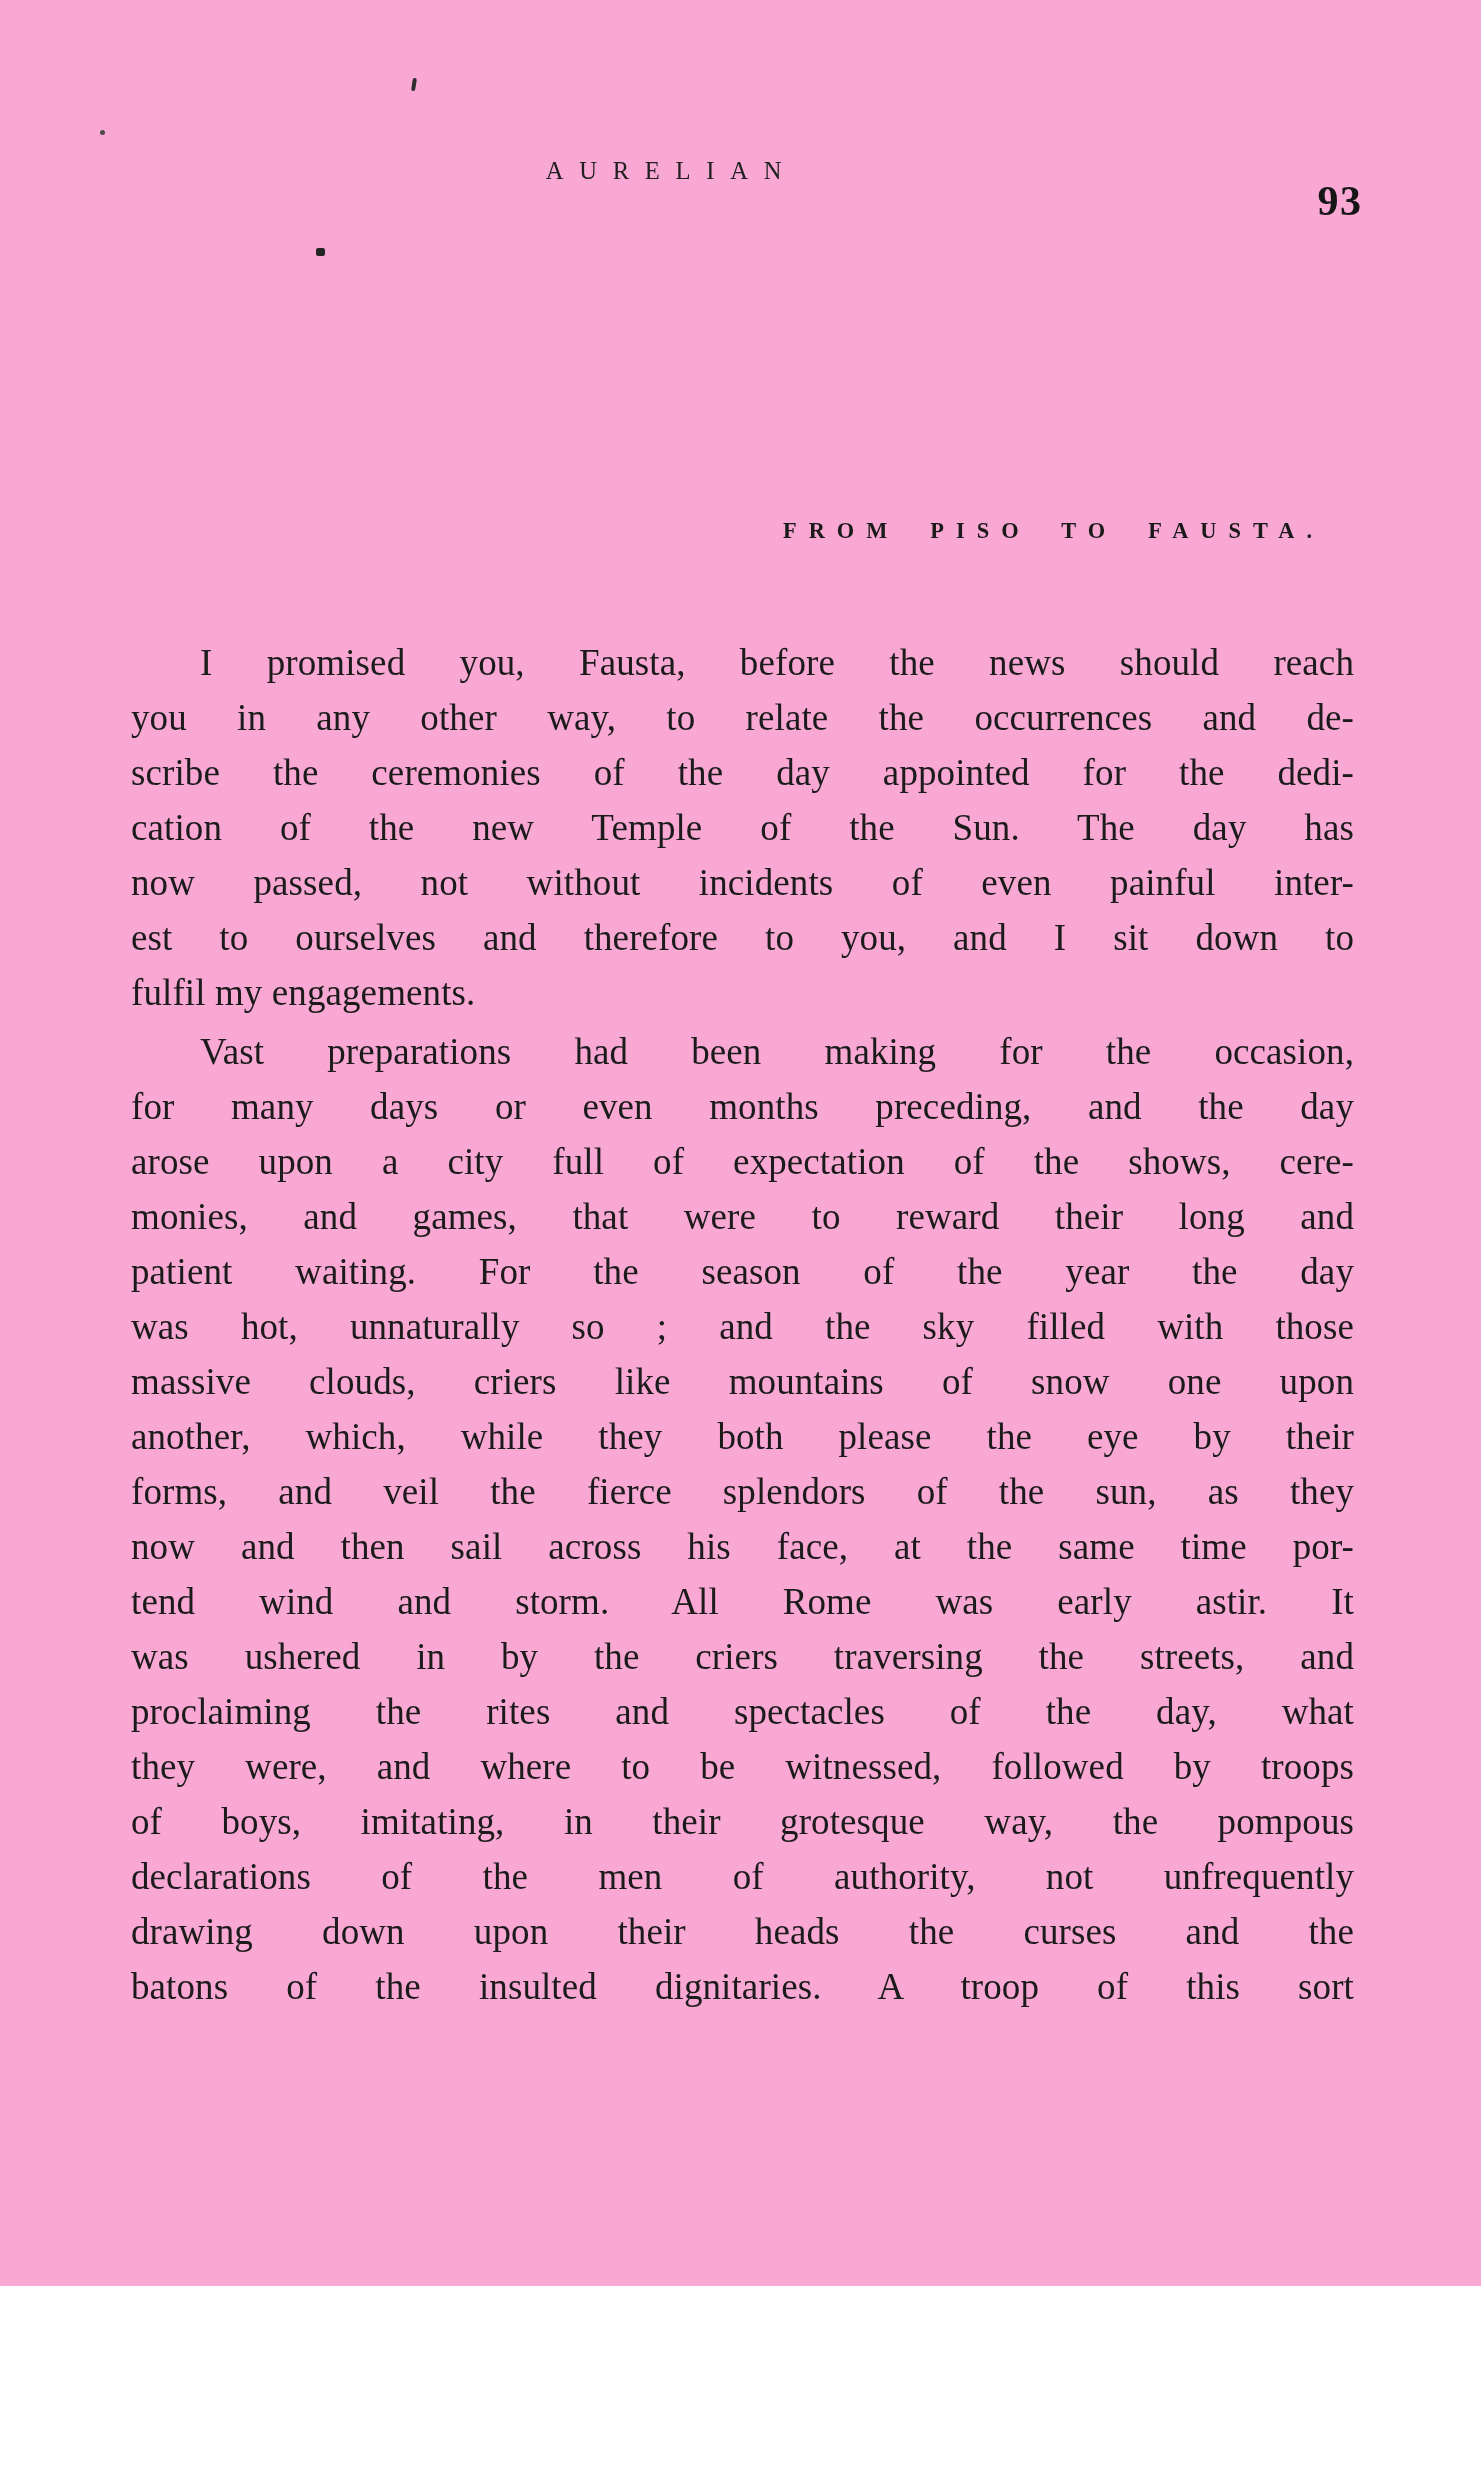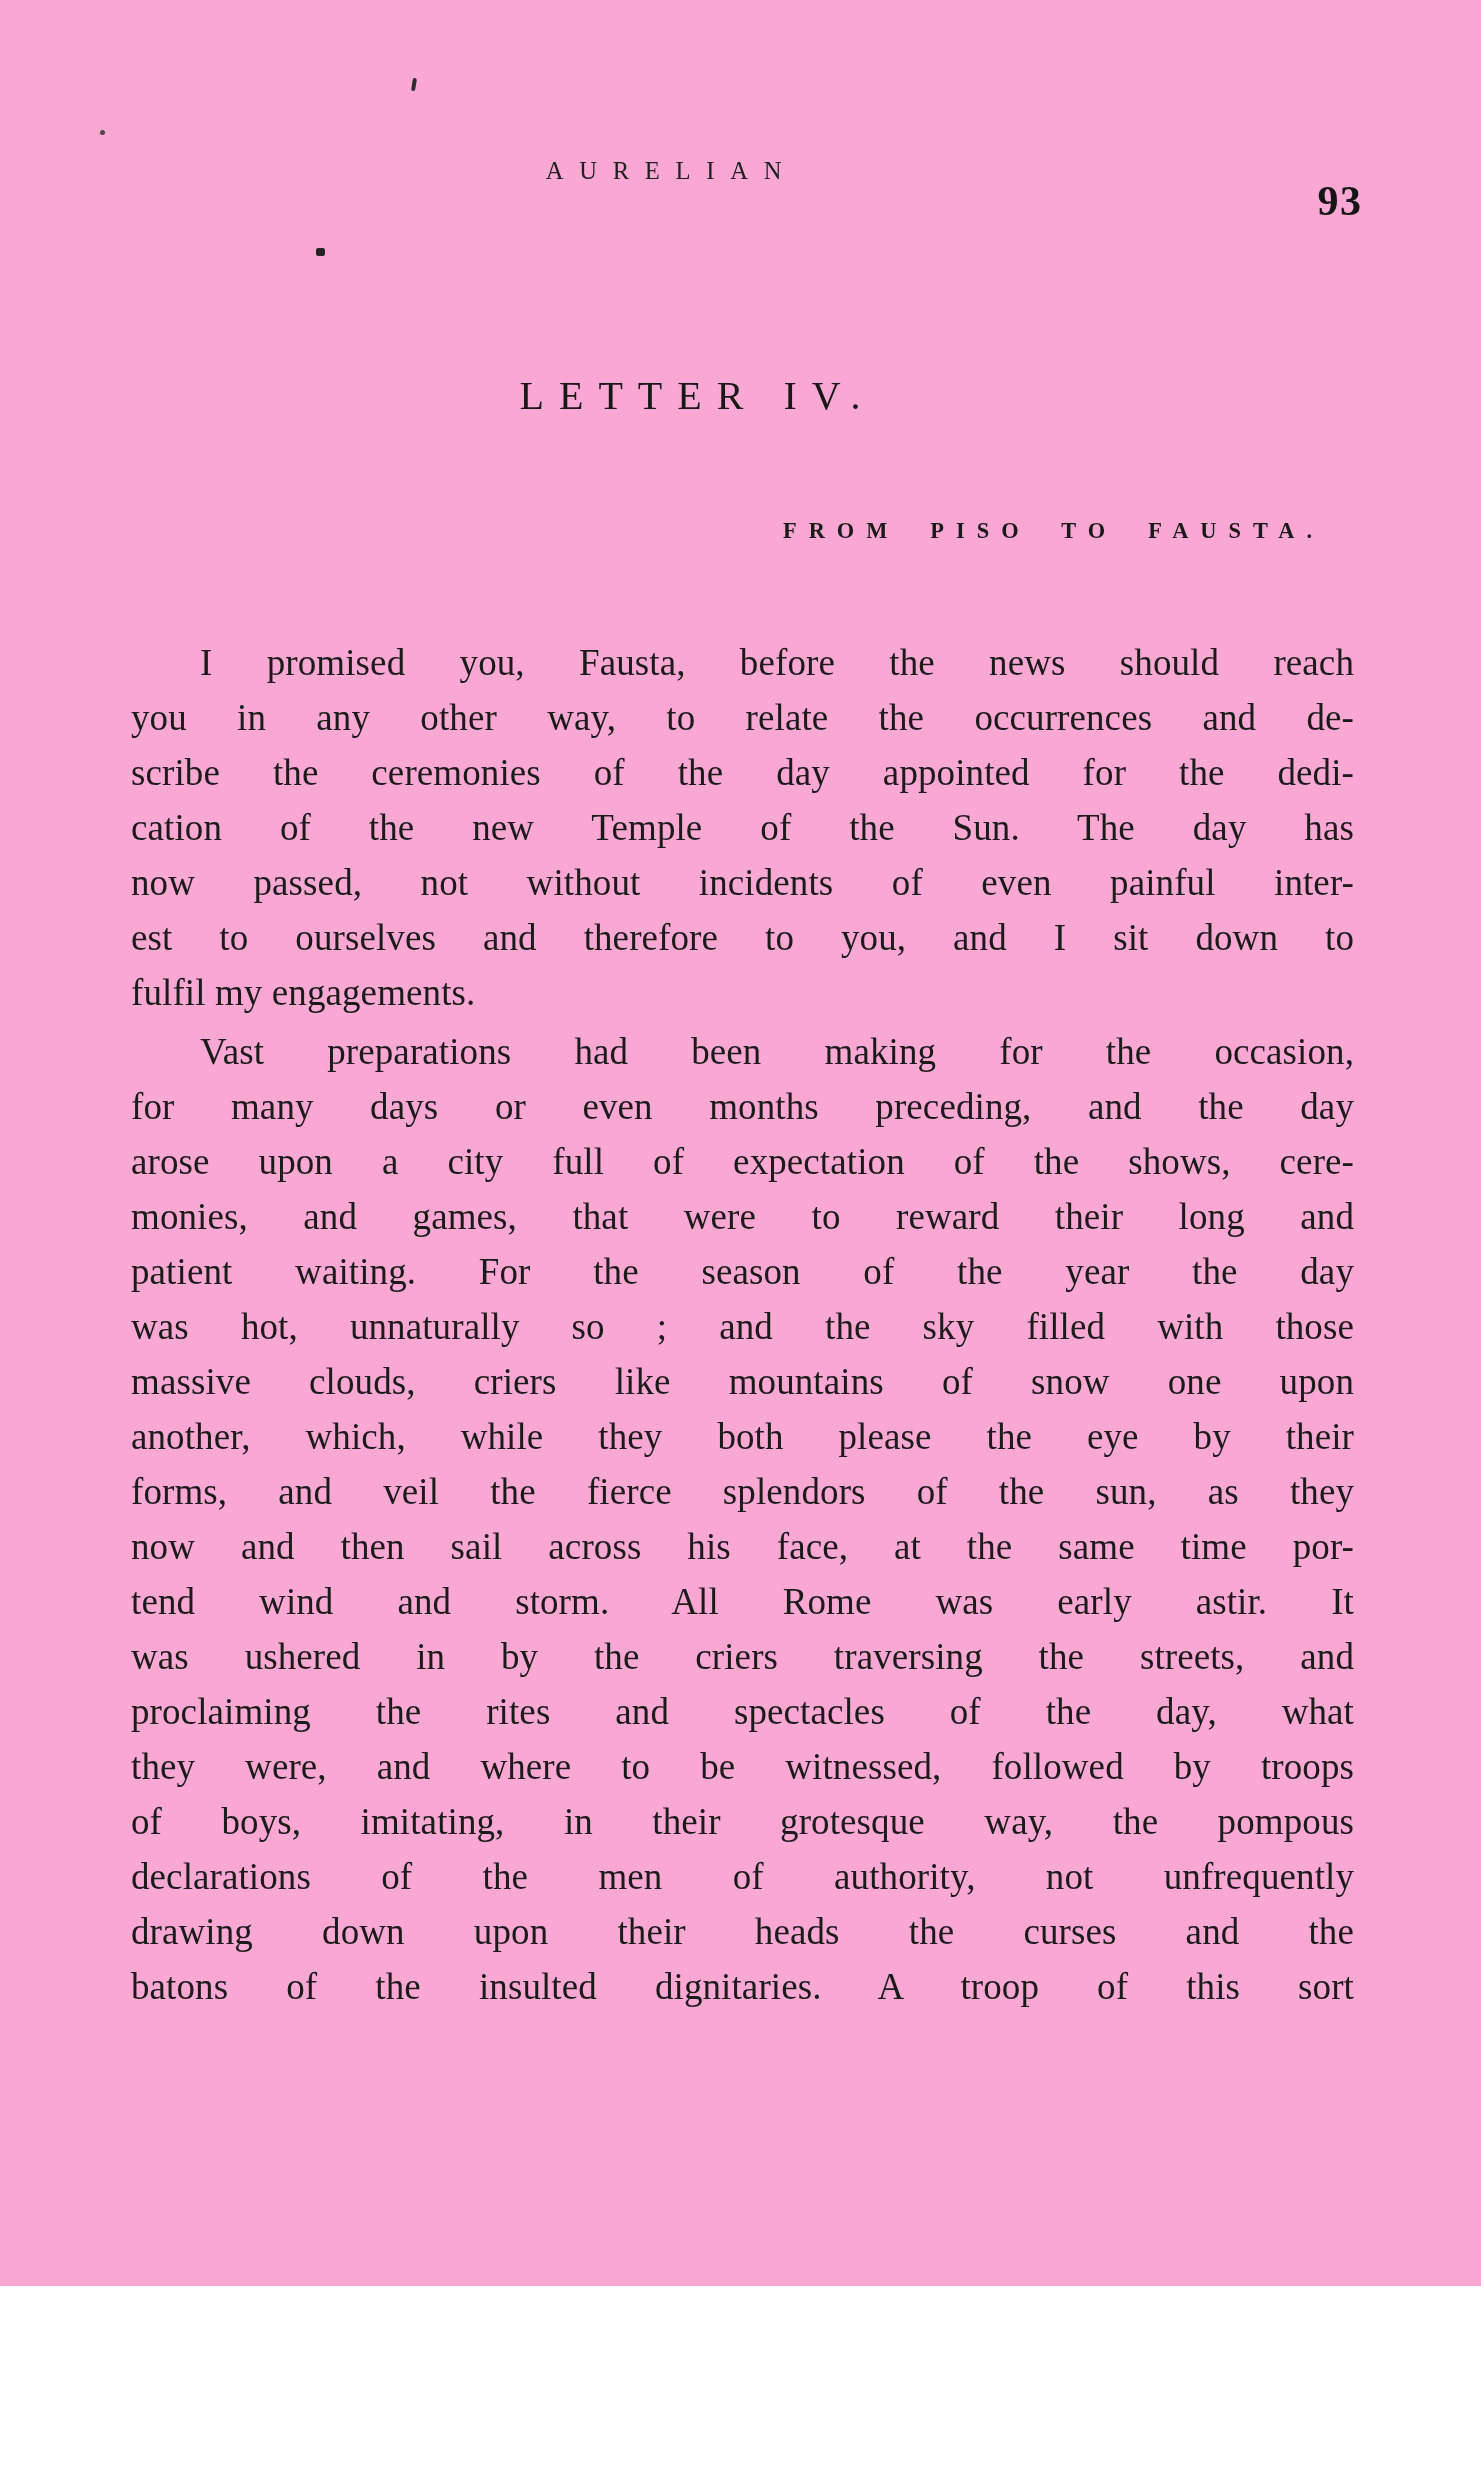--- a/index.html
+++ b/index.html
@@ -124,21 +124,20 @@
 
   <span class="speck speck-apostrophe"></span>
   <span class="speck speck-dot-1"></span>
   <span class="speck speck-dot-2"></span>
 
   <div class="header-row">
     <div class="running-title">AURELIAN</div>
     <div class="page-number">93</div>
   </div>
 
-  <div class="letter-title">LETTER IV.</div>
 
   <div class="letter-subtitle">FROM PISO TO FAUSTA.</div>
 
   <div class="body-text" id="letter-body">
       <div class="paragraph">
         <div class="text-line first-line">I promised you, Fausta, before the news should reach</div>
         <div class="text-line">you in any other way, to relate the occurrences and de-</div>
         <div class="text-line">scribe the ceremonies of the day appointed for the dedi-</div>
         <div class="text-line">cation of the new Temple of the Sun. The day has</div>
         <div class="text-line">now passed, not without incidents of even painful inter-</div>

